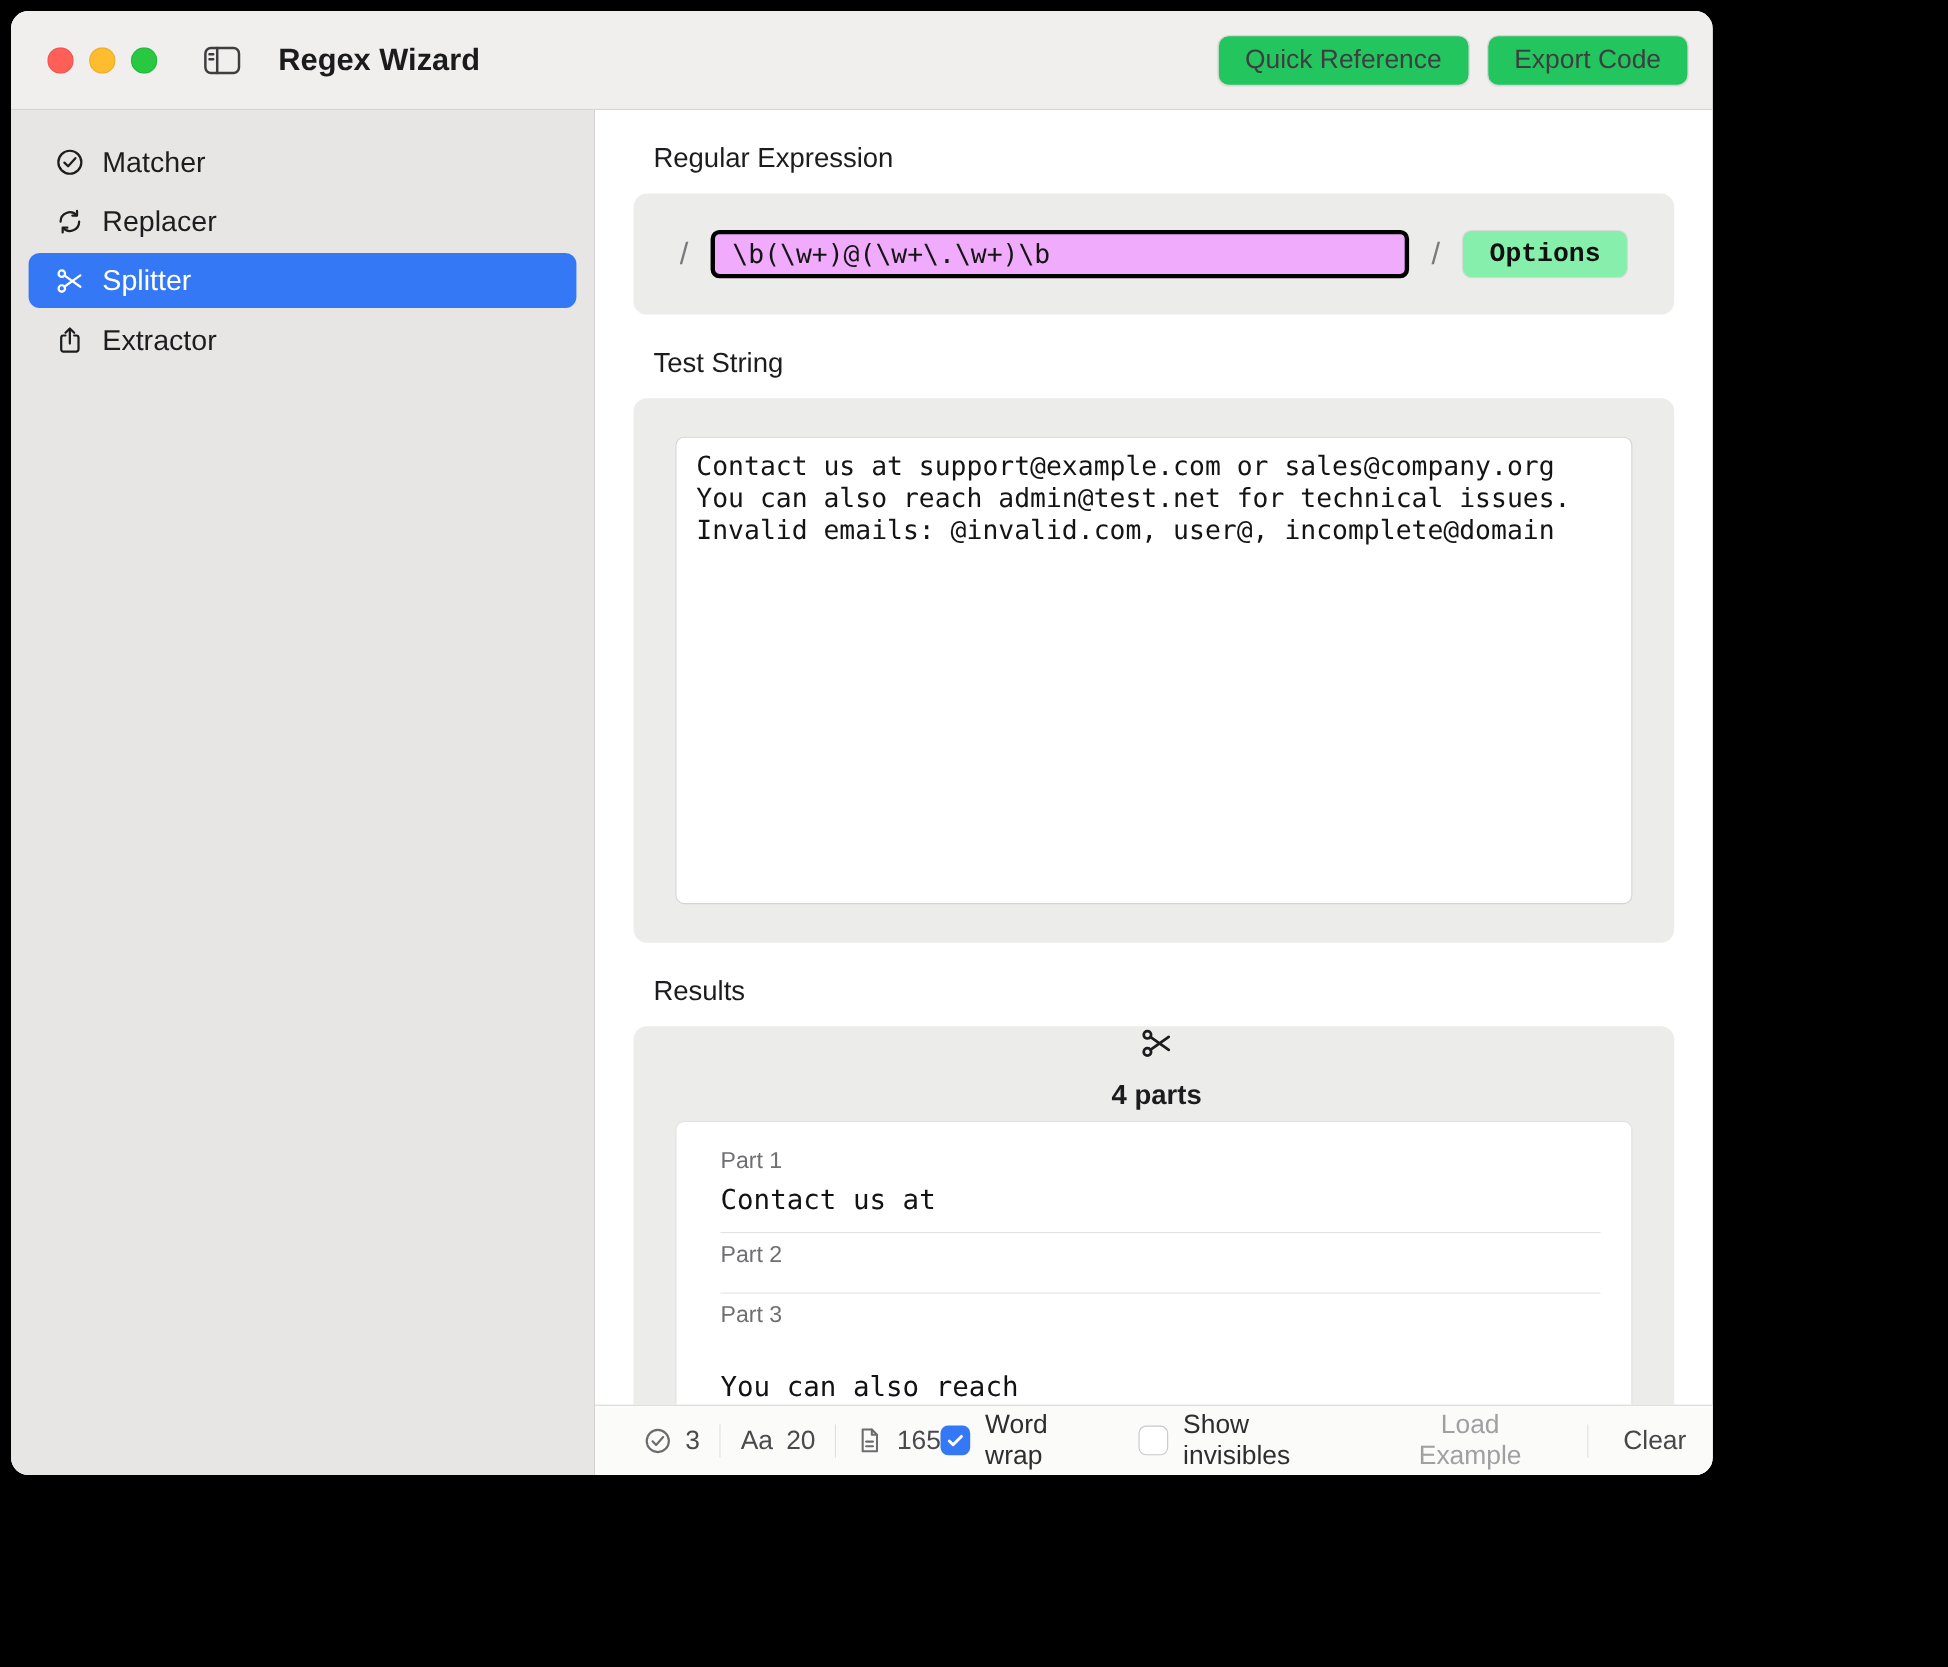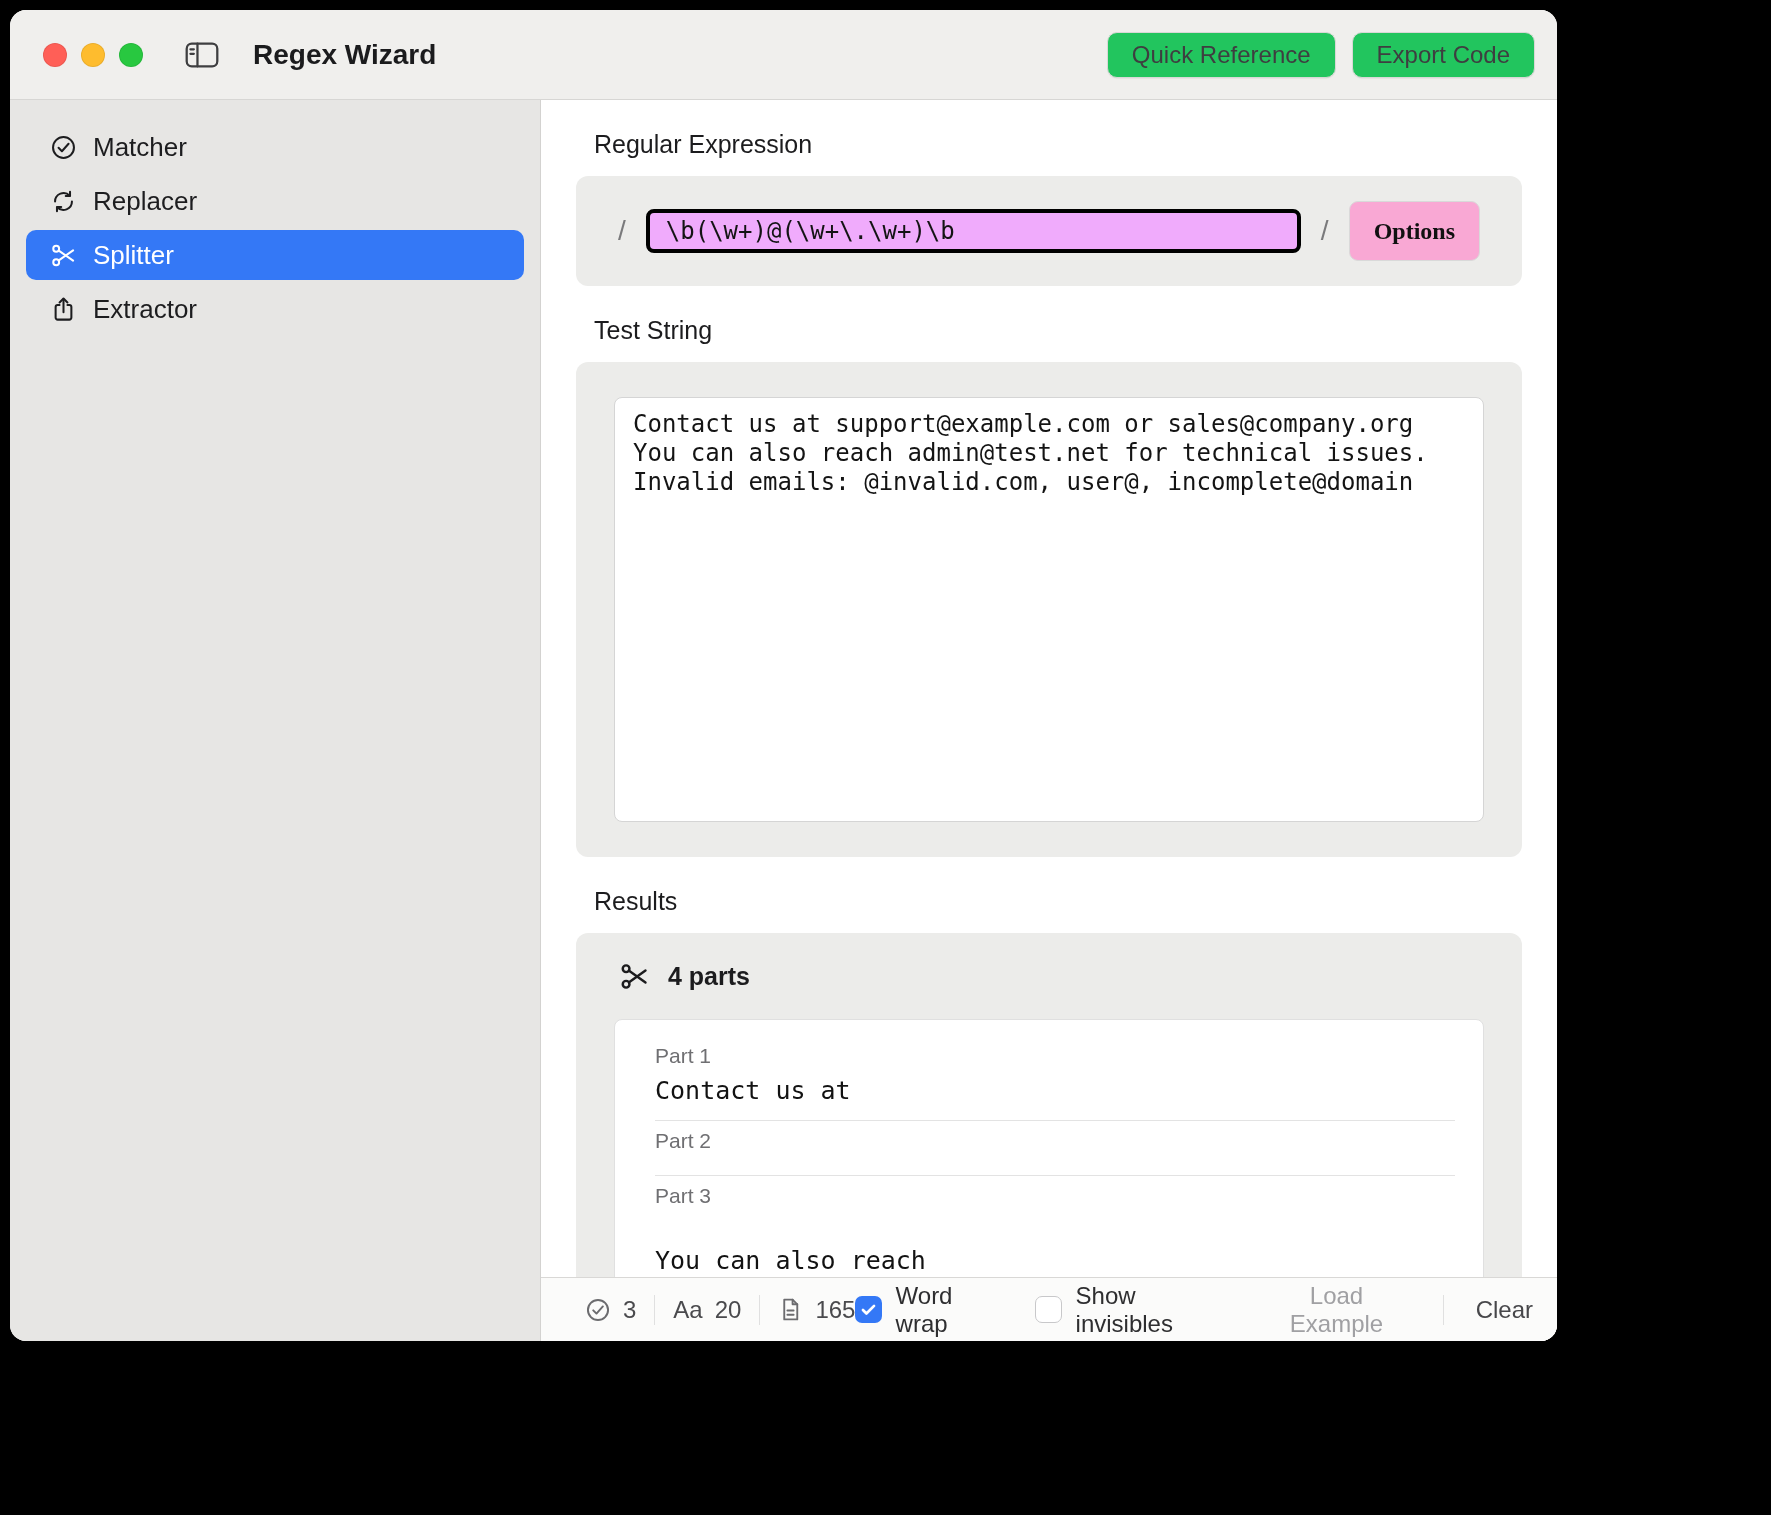--- a/index.html
+++ b/index.html
@@ -57,37 +57,37 @@
 
   
   .regex-panel { height:110px; display:flex; align-items:center; padding:0 42px; gap:20px; }
   .slash { font-size:28px; color:#7a7a7c; }
   .regex-input {
     flex:1; height:44px; background:#f0abfc; border:4px solid #000000; border-radius:8px;
     font-family:"DejaVu Sans Mono", monospace; font-size:24px; color:#141414;
     padding:0 16px; outline:none;
   }
   .options-btn {
-    height:60px; padding:0 24px; background:#f9a8d4; border:1px solid #d9d9d9;
+    height:44px; padding:0 24px; background:#86efac; border:1px solid #d9d9d9;
     border-radius:9px; font-size:24px; font-weight:600; color:#111;
-    font-family:Liberation Serif, serif;
+    font-family:Liberation Mono, monospace;
   }
 
   
   .test-panel { height:495px; padding:35px 38px; }
   .test-area {
     width:100%; height:100%; background:#fff; border:1px solid #d5d5d5; border-radius:8px;
     padding:12px 18px; resize:none; outline:none;
     font-family:"DejaVu Sans Mono", monospace; font-size:24px; line-height:29px; color:#141414;
     white-space:pre-wrap;
   }
 
   
   .results-panel { height:396px; padding:0 38px; }
-  .results-header { height:86px; display:flex; align-items:center; gap:18px; padding-left:5px; }
+  .results-header { height:86px; display:flex; align-items:center; gap:18px; padding-left:5px;flex-direction:column; }
   .results-header .r-icon { display:flex; color:#1c1c1e; }
   .results-summary { font-size:25px; font-weight:600; color:#1c1c1e; }
   .results-box {
     background:#fff; border:1px solid #e0e0e0; border-radius:8px;
     height:273px; padding:16px 28px 0; overflow:hidden;
   }
   .part { padding:8px 0 14px; border-bottom:1px solid #e3e3e3;margin-left:12px; }
   .part:last-child { border-bottom:none; }
   .part-label { font-size:21px; color:#6f6f72; margin-bottom:8px; }
   .part-value {

